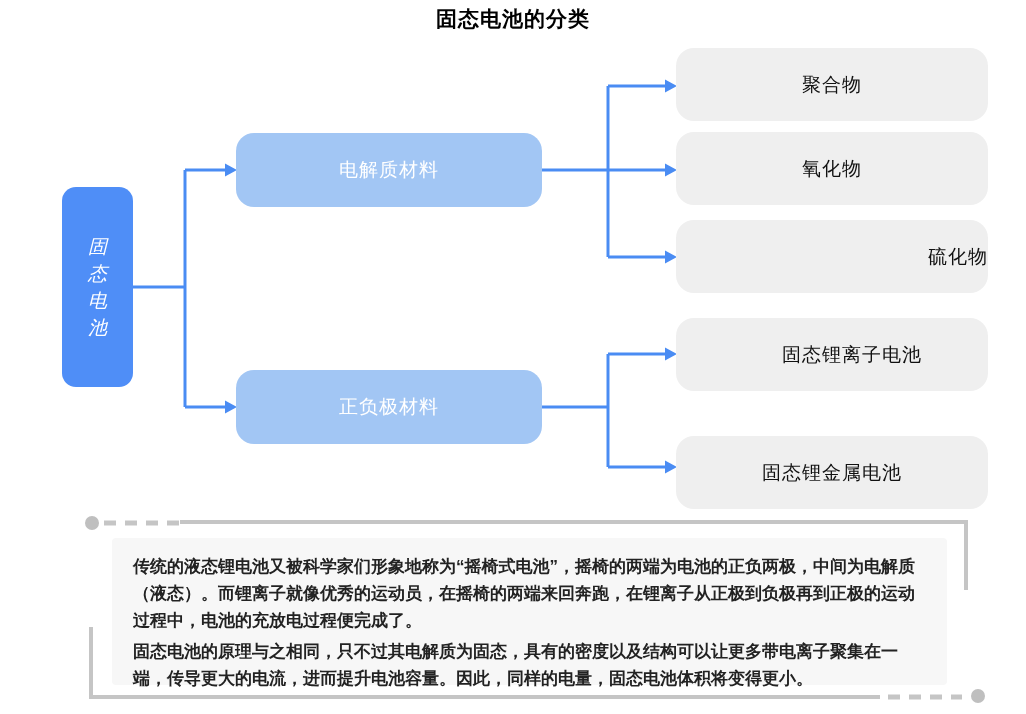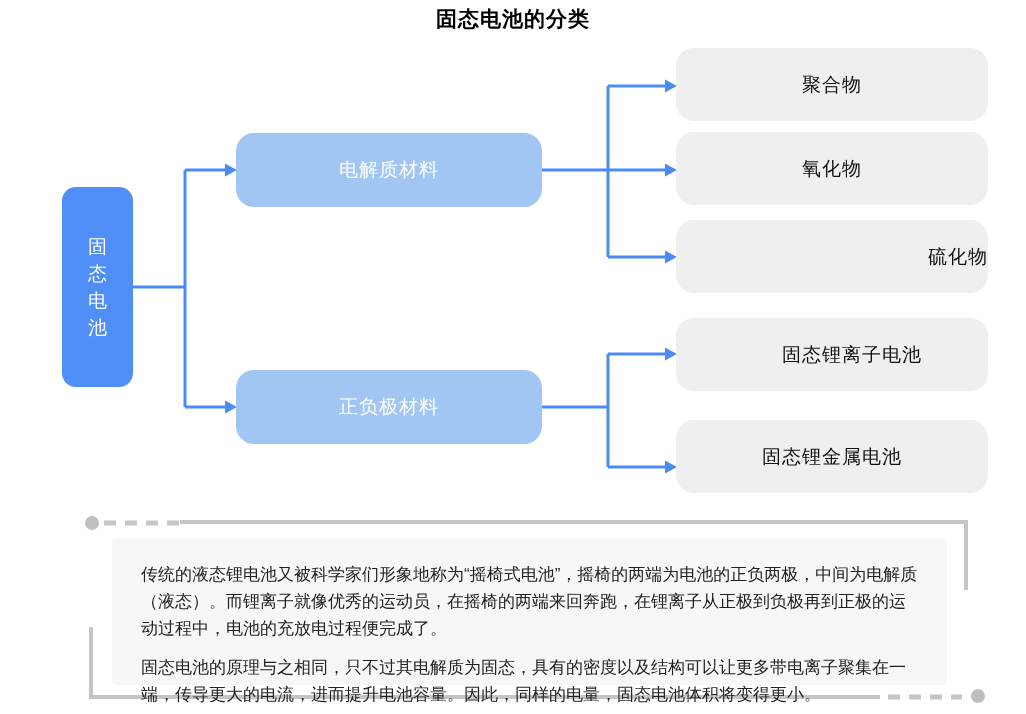--- a/index.html
+++ b/index.html
@@ -37,20 +37,21 @@
     align-items: center;
     justify-content: center;
     box-sizing: border-box;
   }
   .node-root {
     left: 62px; top: 187px;
     width: 71px; height: 200px;
     background: #4f8ef7;
     border-radius: 14px;
     color: #ffffff;
+    font-style: italic;
   }
   .node-root .vertical-label {
     width: 22px;
     word-break: break-all;
     line-height: 27px;
     font-size: 19px;
     font-weight: 500;
     text-align: center;
   }
   .node-branch {
@@ -71,34 +72,34 @@
     background: #efefef;
     border-radius: 18px;
     color: #111111;
     font-size: 19px;
     letter-spacing: 1px;
   }
   .node-leaf.l1 { top: 48px; }
   .node-leaf.l2 { top: 132px; align-items: center; }
   .node-leaf.l3 { top: 220px; justify-content: flex-end; }
   .node-leaf.l4 { top: 318px; padding-left: 40px; }
-  .node-leaf.l5 { top: 420px; }
+  .node-leaf.l5 { top: 436px; }
   .note-box {
     position: absolute;
     left: 112px; top: 538px;
     width: 835px; height: 147px;
     background: #f7f7f7;
     border-radius: 4px;
     box-sizing: border-box;
     padding: 11px 17px;
     color: #222222;
     font-size: 17px;
     line-height: 27px;
   }
-  .note-box p { margin: 12px; }
+  .note-box p { margin: 4px; font-weight: bold; }
 </style>
 </head>
 <body>
 
 <div id="stage">
 
   <div class="page-title">固态电池的分类</div>
 
   <svg class="overlay" viewBox="0 0 1026 714">
 

